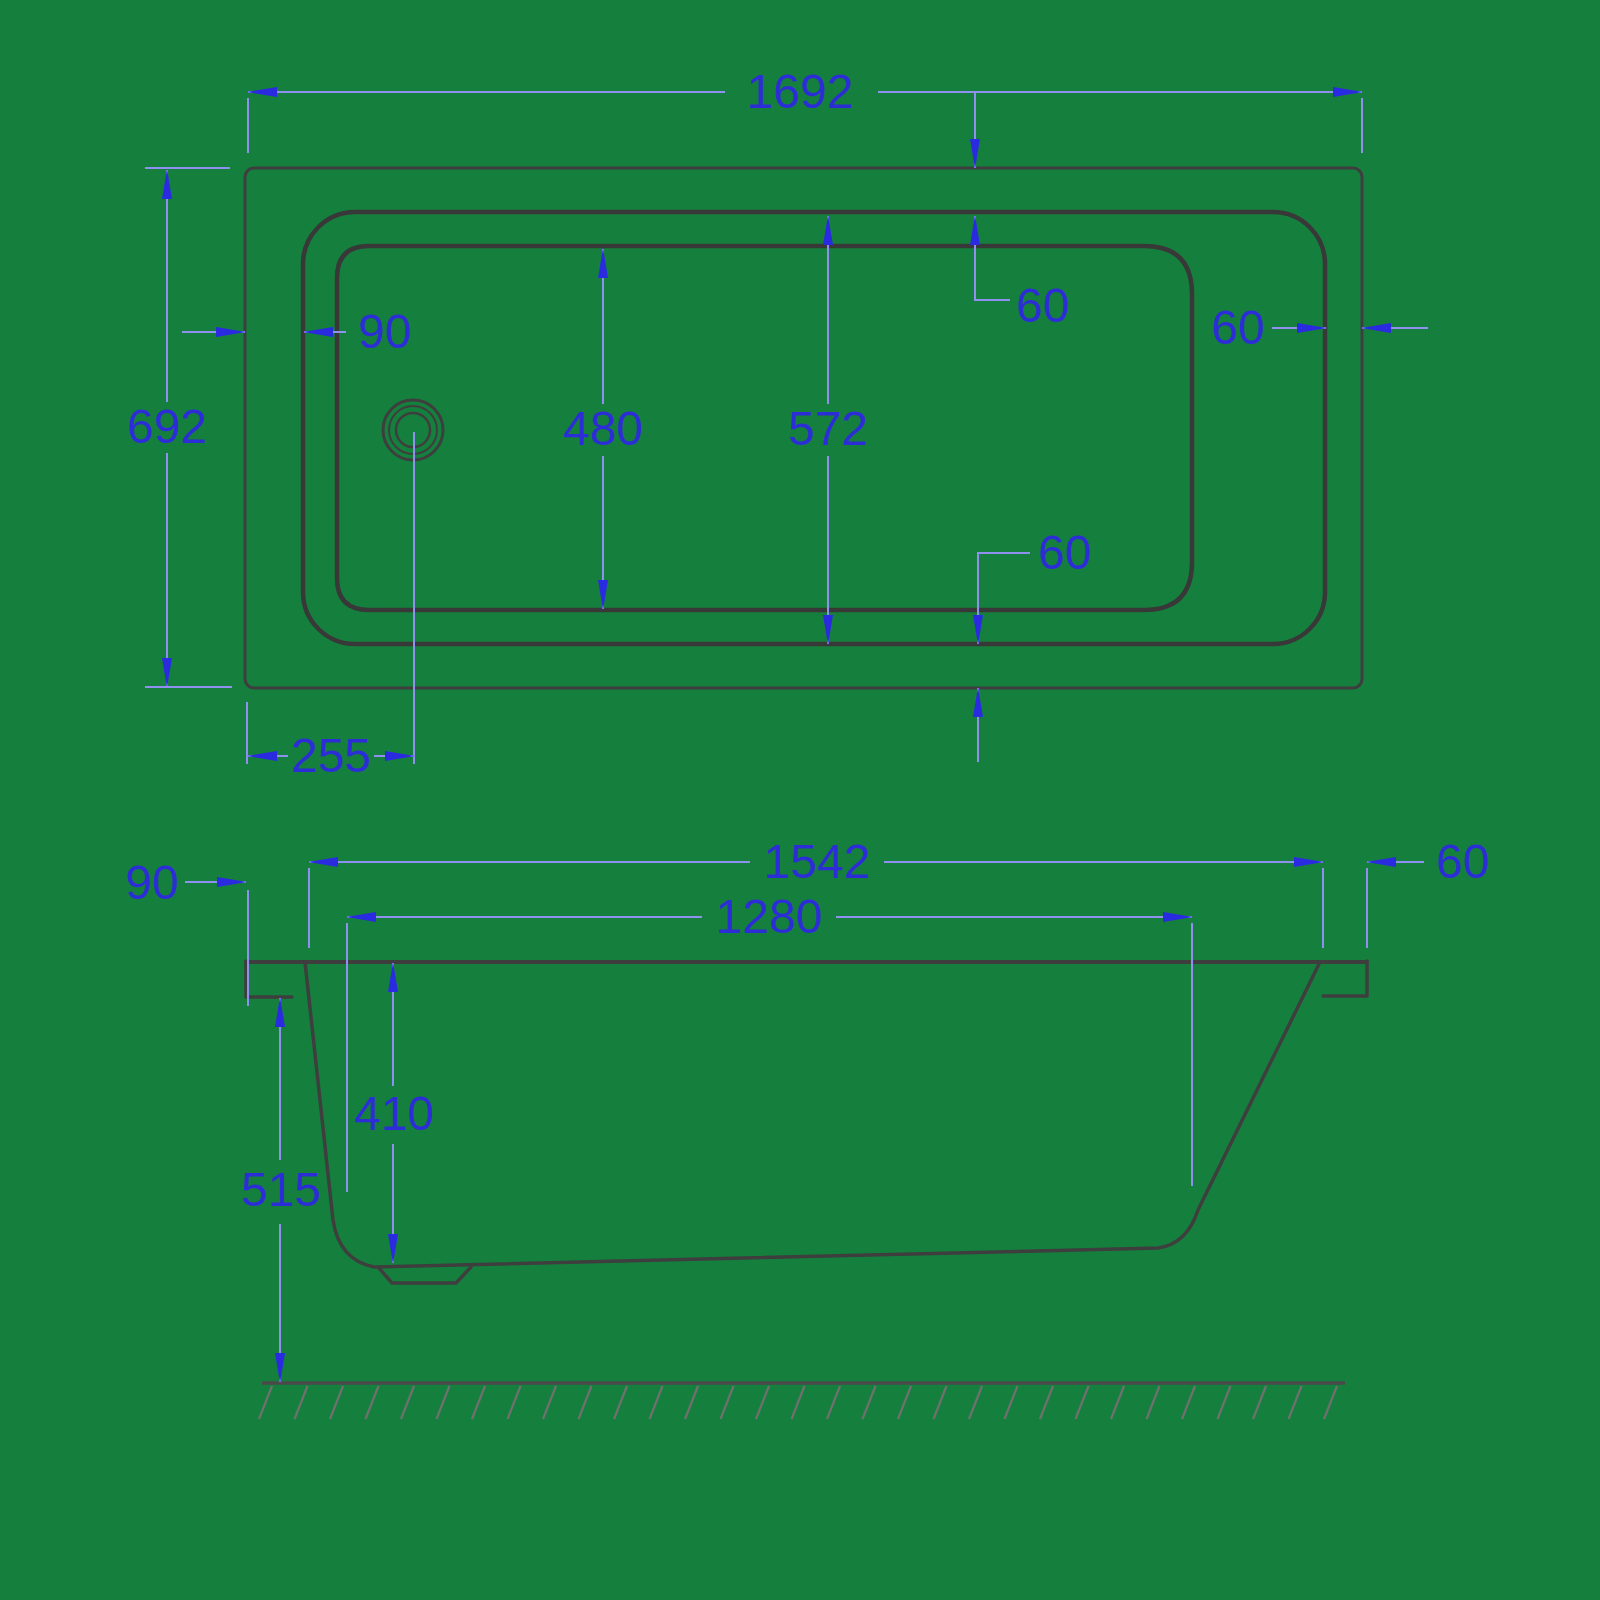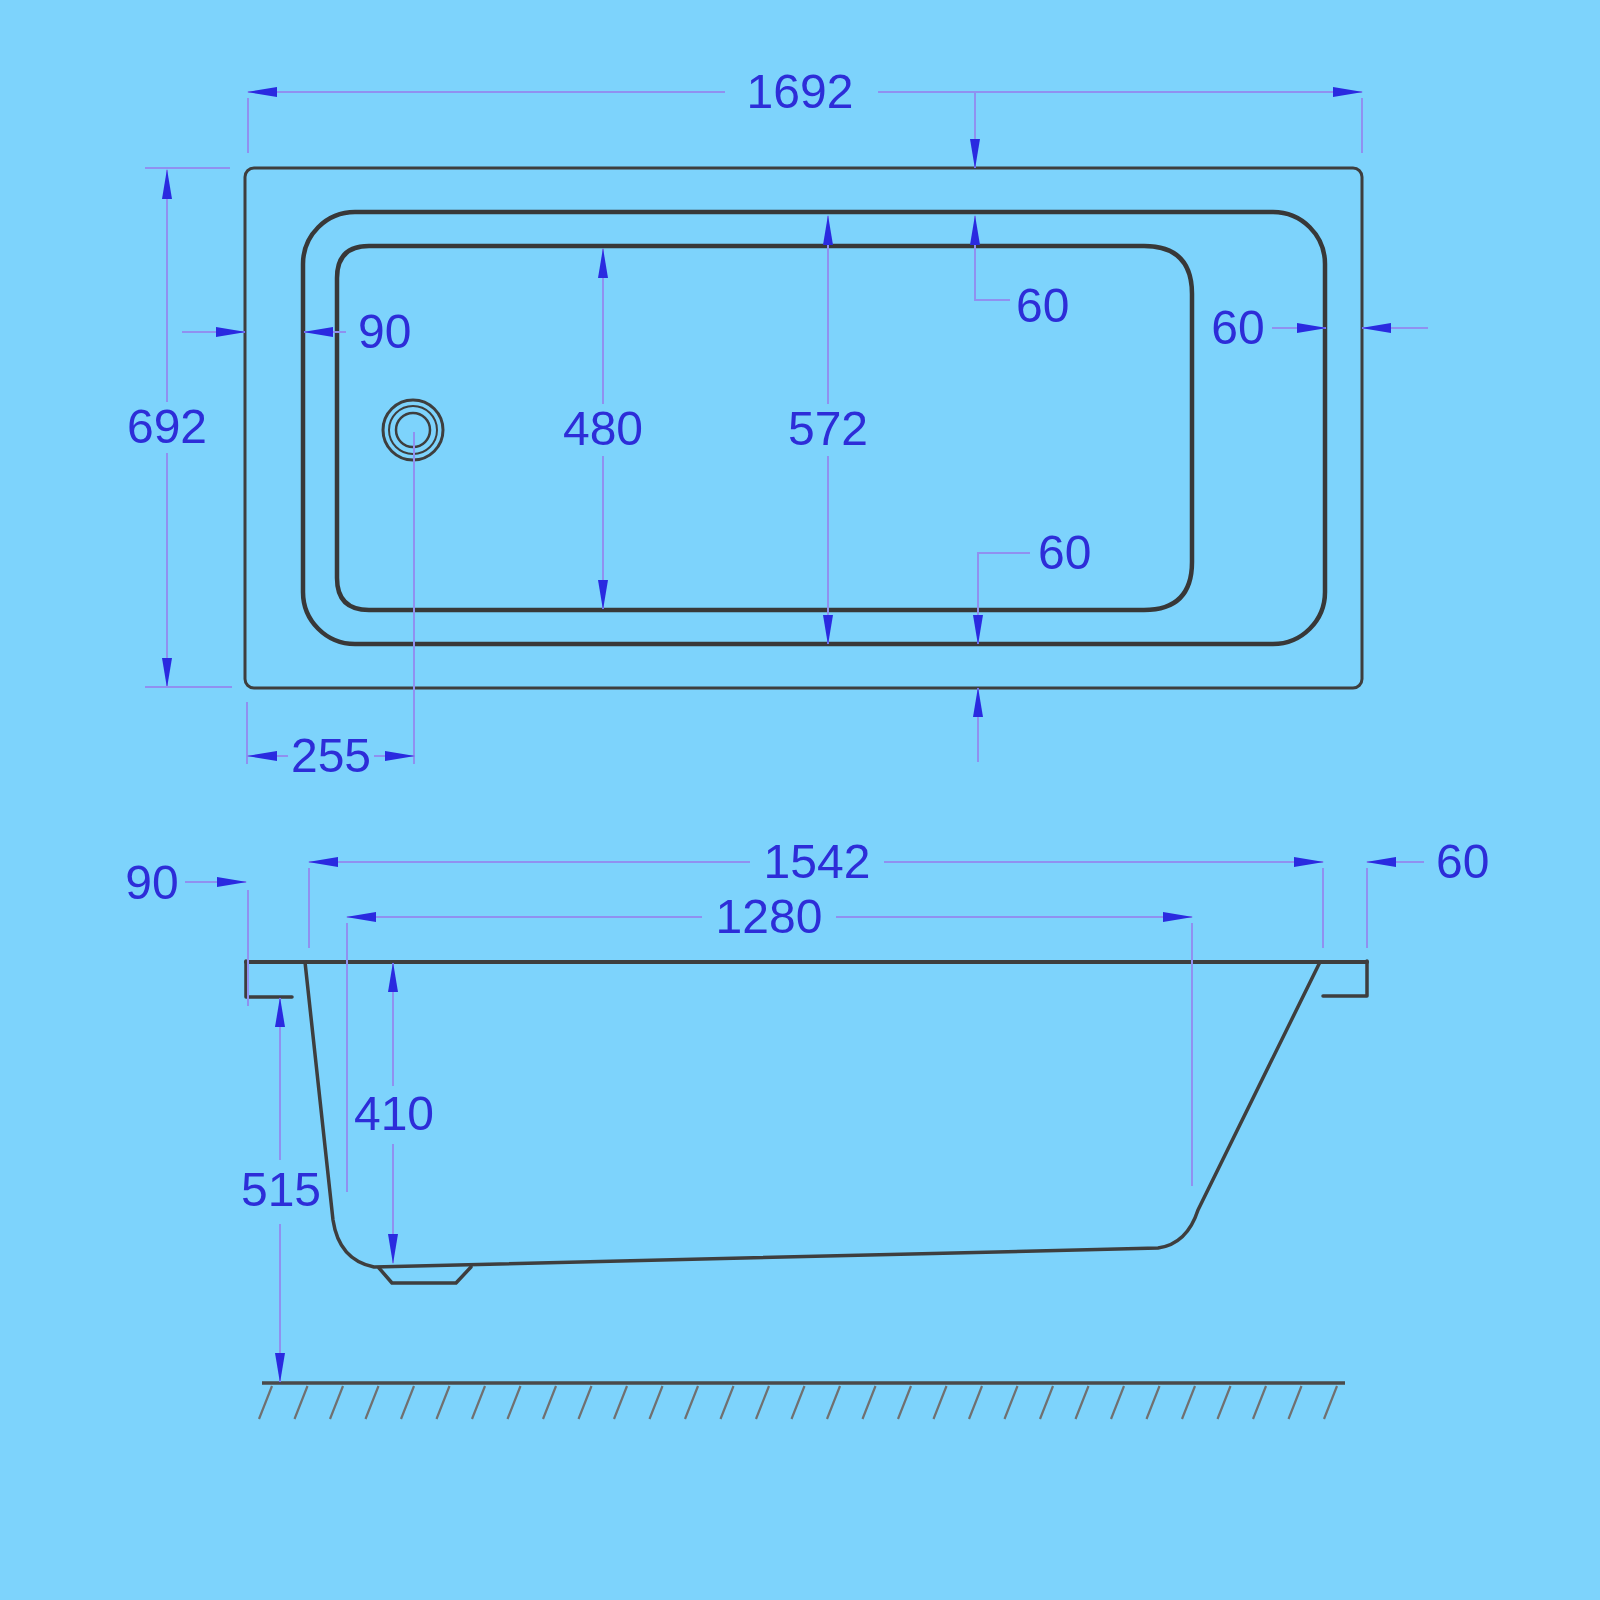--- a/index.html
+++ b/index.html
@@ -1,16 +1,16 @@
 <!DOCTYPE html>
 <html><head>
 <meta charset="utf-8">
 <style>
   html,body{margin:0;padding:0;background:#ffffff;}
-  .canvas{width:1600px;height:1600px;background:#7dd3fc;position:relative;overflow:hidden;}
+  .canvas{width:1600px;height:1600px;background:#15803d;position:relative;overflow:hidden;}
   svg{display:block;}
   .outline{stroke:#3e3e3e;fill:none;stroke-linejoin:round;stroke-linecap:round;}
   .outline-heavy{stroke:#383838;fill:none;stroke-linejoin:round;}
   .dim-line{stroke:#9090f0;stroke-width:2;fill:none;}
   .ext-line{stroke:#9090f0;stroke-width:2;fill:none;}
   .dim-text{fill:#2d2dd8;font-family:"Liberation Sans", sans-serif;font-size:48px;}
   .ground{stroke:#4a4a4a;stroke-width:3.5;fill:none;}
   .hatch{stroke:#707070;stroke-width:2.2;fill:none;}
 </style>
 </head>

